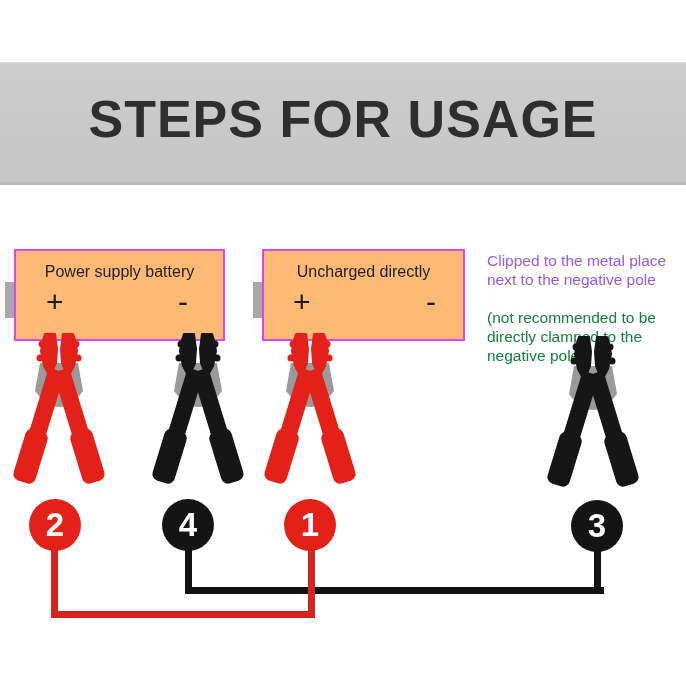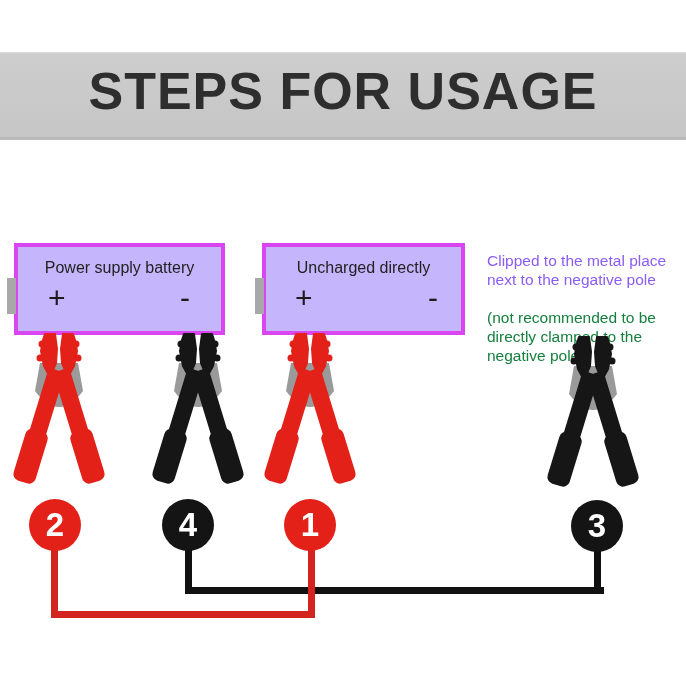--- a/index.html
+++ b/index.html
@@ -8,43 +8,43 @@
     width: 686px;
     height: 686px;
     background: #ffffff;
     overflow: hidden;
     font-family: "Liberation Sans", sans-serif;
   }
 
   
   .banner {
     position: absolute;
-    left: 0; top: 52px;
-    width: 686px; height: 88px;
+    left: 0; top: 62px;
+    width: 686px; height: 123px;
     background: linear-gradient(#cdcdcd, #c6c6c6);
     border-top: 1px solid #dcdcdc;
     border-bottom: 3px solid #b9b9b9;
     box-sizing: border-box;
     display: flex; align-items: center; justify-content: center;
   }
   .banner-title {
     font-size: 52px;
     font-weight: bold;
     color: #2e2e2e;
     letter-spacing: 1px;
     transform: translateY(-4px);
   }
 
   
   .battery {
     position: absolute;
-    top: 243px;
+    top: 249px;
     height: 92px;
-    background: #c4b5fd;
-    border: 4px solid #d946ef;
+    background: #fdba74;
+    border: 2px solid #d946ef;
     box-sizing: border-box;
   }
   .battery.b1 { left: 14px; width: 211px; }
   .battery.b2 { left: 262px; width: 203px; }
   .battery-tab {
     position: absolute;
     left: -11px; top: 31px;
     width: 9px; height: 36px;
     background: #a8a8a8;
   }

